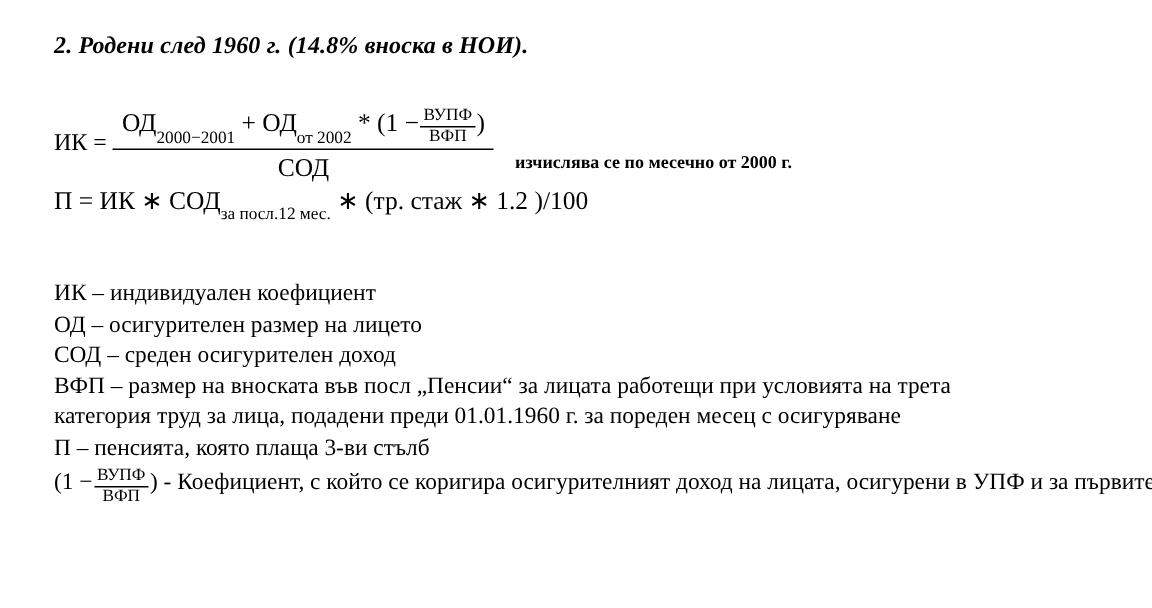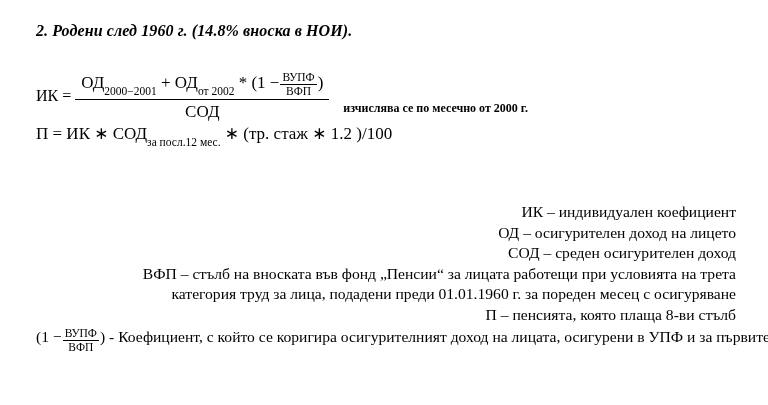--- a/index.html
+++ b/index.html
@@ -106,25 +106,24 @@
     left: 36px;
     top: 123px;
     font-size: 17px;
     white-space: nowrap;
   }
 
   
   .legend {
     position: absolute;
     left: 36px;
-    top: 202px;
+    top: 186px;
     width: 700px;
     font-size: 15.6px;
     line-height: 20.5px;
-    text-align: right;
   }
   .legend div {
     white-space: nowrap;
   }
   .coef-line {
     display: block;
     white-space: normal;
     line-height: 22px;
   }
   .coef-line .smallfrac {
@@ -149,25 +148,25 @@
       <span class="bar"></span>
       <span class="den">СОД</span>
     </span>
     <span class="f1-note">изчислява се по месечно от 2000 г.</span>
   </div>
 
   <div class="formula2"><span>П = ИК ∗ СОД</span><span class="sub">за посл.12 мес.</span><span> ∗ (тр. стаж ∗ 1.2 )/100</span></div>
 
   <div class="legend">
     <div>ИК – индивидуален коефициент</div>
-    <div>ОД – осигурителен доход на лицето</div>
+    <div>ОД – осигурителен размер на лицето</div>
     <div>СОД – среден осигурителен доход</div>
-    <div>ВФП – стълб на вноската във фонд „Пенсии“ за лицата работещи при условията на трета</div>
+    <div>ВФП – размер на вноската във посл „Пенсии“ за лицата работещи при условията на трета</div>
     <div>категория труд за лица, подадени преди 01.01.1960 г. за пореден месец с осигуряване</div>
-    <div>П – пенсията, която плаща 8-ви стълб</div>
+    <div>П – пенсията, която плаща 3-ви стълб</div>
     <div class="coef-line"><span>(1 −</span><span class="smallfrac">
           <span class="num">ВУПФ</span>
           <span class="bar"></span>
           <span class="den">ВФП</span>
         </span><span>)</span> <span>- Коефициент, с който се коригира осигурителният доход на лицата,  осигурени в УПФ и за първите пенсионери е приблизително равен на 0,8, което означава, че пенсията се намалява с около 20%.</span></div>
   </div>
 
 </div>
 
 </body></html>

